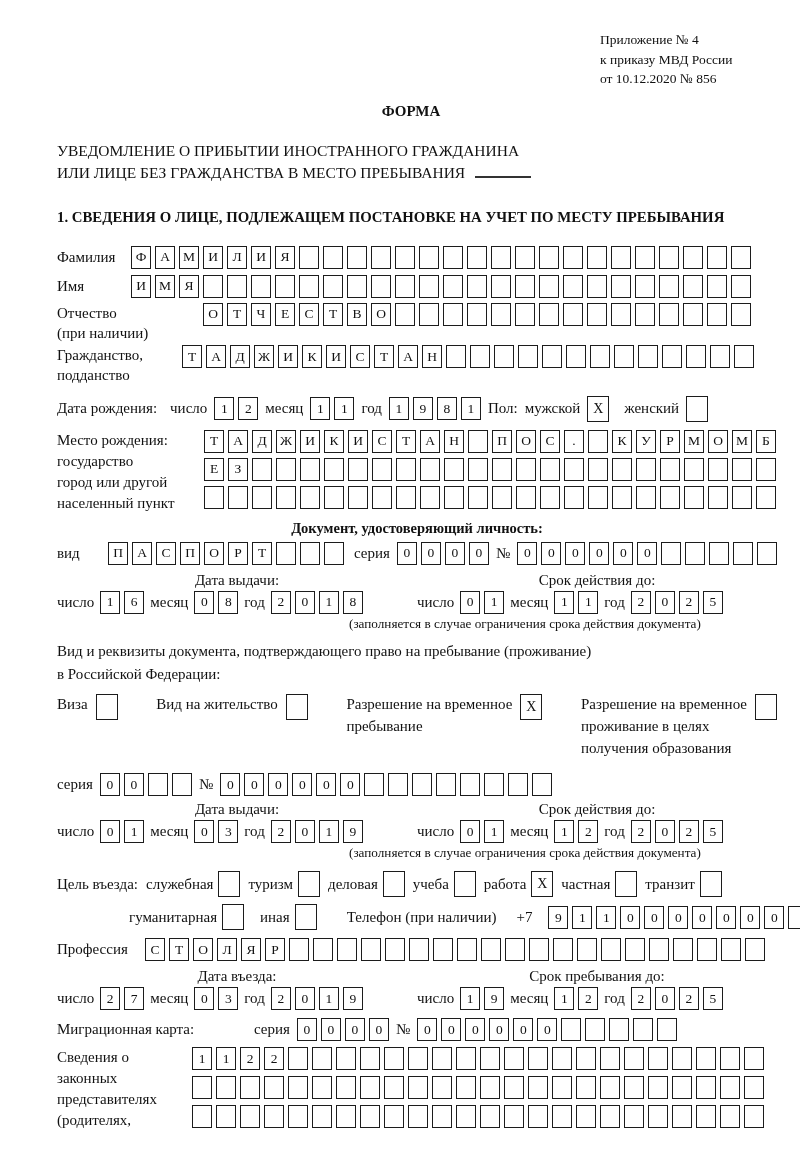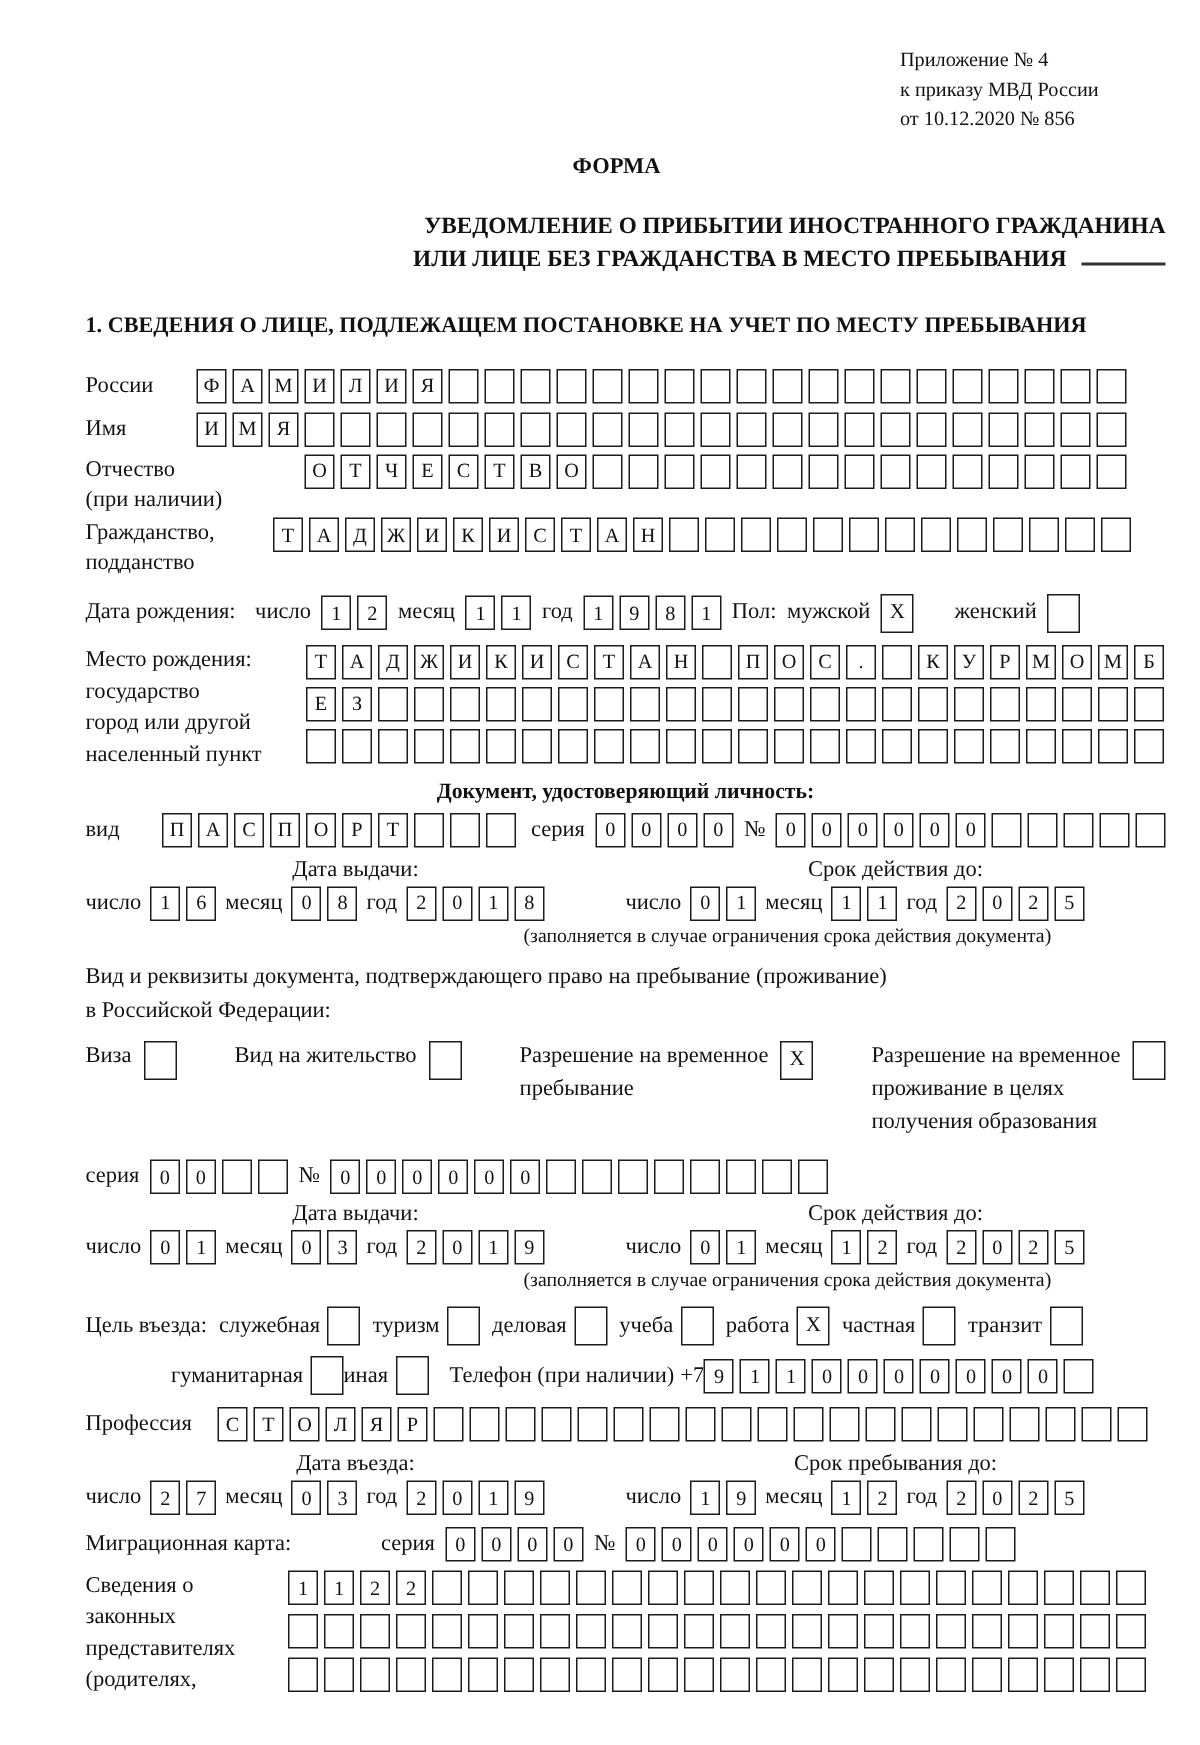--- a/index.html
+++ b/index.html
@@ -4,21 +4,21 @@
 <style>
   *{box-sizing:border-box;margin:0;padding:0}
   html,body{background:#ffffff}
   body{width:800px;height:1163px;color:#111;font-family:"Liberation Serif",serif;font-size:15px;overflow:hidden}
   .page{padding:30px 23px 0 57px;width:800px}
 
   .appendix{margin-left:543px;font-size:13.5px;line-height:1.45}
   .appendix .blk2{margin-top:5px}
   .forma{text-align:center;font-weight:bold;margin-top:14px;padding-right:12px;font-size:15px}
 
-  .title{margin-top:20px;text-align:right;font-weight:bold;font-size:15.5px;line-height:1.45}
+  .title{margin-top:20px;text-align:left;font-weight:normal;font-size:15.5px;line-height:1.45}
   .title-underline{display:inline-block;width:56px;border-bottom:2px solid #333;margin-left:10px}
 
   .sec-heading{margin-top:24px;font-weight:bold;font-size:14.8px}
 
   .row{display:flex;align-items:center}
   .row-top{display:flex;align-items:flex-start}
   .cells{display:flex;gap:4px;flex:none}
   .cell{width:20px;height:23px;border:1.6px solid #1c1c1c;display:flex;align-items:center;justify-content:center;
         font-size:13.5px;flex:none;background:#fff;line-height:1}
   .cb{width:22px;height:26px;font-size:14px}
@@ -39,21 +39,21 @@
   .note-right{margin-top:2px;padding-left:292px;font-size:13.2px}
 
   .intro{margin-top:8px;line-height:1.55}
 
   .permits{margin-top:8px;display:flex;align-items:flex-start;justify-content:space-between}
   .permit-item{display:flex;align-items:flex-start;gap:8px}
   .permit-text{display:flex;flex-direction:column;text-align:left;line-height:1.45}
 
   .opt{display:flex;align-items:center;gap:5px}
   .purpose-row{margin-top:10px;display:flex;align-items:center;gap:8px}
-  .phone-row{margin-top:7px;display:flex;align-items:center;gap:0;margin-left:57px}
+  .phone-row{margin-top:7px;display:flex;align-items:center;gap:16px;margin-left:72px}
   .phone-prefix{margin-left:4px}
 
   .reps{margin-top:6px;display:flex;align-items:flex-start}
   .reps-right{display:flex;flex-direction:column;gap:6px}
 </style>
 </head>
 <body>
 
 <div class="page">
 
@@ -66,21 +66,21 @@
   <div class="forma">ФОРМА</div>
 
   <div class="title">
     <div>УВЕДОМЛЕНИЕ О ПРИБЫТИИ ИНОСТРАННОГО ГРАЖДАНИНА</div>
     <div><span>ИЛИ ЛИЦЕ БЕЗ ГРАЖДАНСТВА В МЕСТО ПРЕБЫВАНИЯ</span><span class="title-underline"></span></div>
   </div>
 
   <div class="sec-heading">1. СВЕДЕНИЯ О ЛИЦЕ, ПОДЛЕЖАЩЕМ ПОСТАНОВКЕ НА УЧЕТ ПО МЕСТУ ПРЕБЫВАНИЯ</div>
 
   <div class="row mt20">
-    <span class="lbl w74">России</span>
+    <span class="lbl w74">Фамилия</span>
     <span class="cells">
         <span class="cell">Ф</span>
         <span class="cell">А</span>
         <span class="cell">М</span>
         <span class="cell">И</span>
         <span class="cell">Л</span>
         <span class="cell">И</span>
         <span class="cell">Я</span>
         <span class="cell"></span>
         <span class="cell"></span>
@@ -218,21 +218,21 @@
         <span class="cell">1</span>
         <span class="cell">9</span>
         <span class="cell">8</span>
         <span class="cell">1</span>
       </span>
     <span class="lbl">Пол:</span>
     <span class="lbl">мужской</span>
     <span class="cells cbx">
         <span class="cell cb">X</span>
       </span>
-    <span class="lbl" style="margin-left:20px">женский</span>
+    <span class="lbl" style="margin-left:8px">женский</span>
     <span class="cells cbx">
         <span class="cell cb"></span>
       </span>
   </div>
 
   <div class="row-top mt8">
     <span class="lbl-stack w147" style="line-height:1.4">
       <span>Место рождения:</span>
       <span>государство</span>
       <span>город или другой</span>

